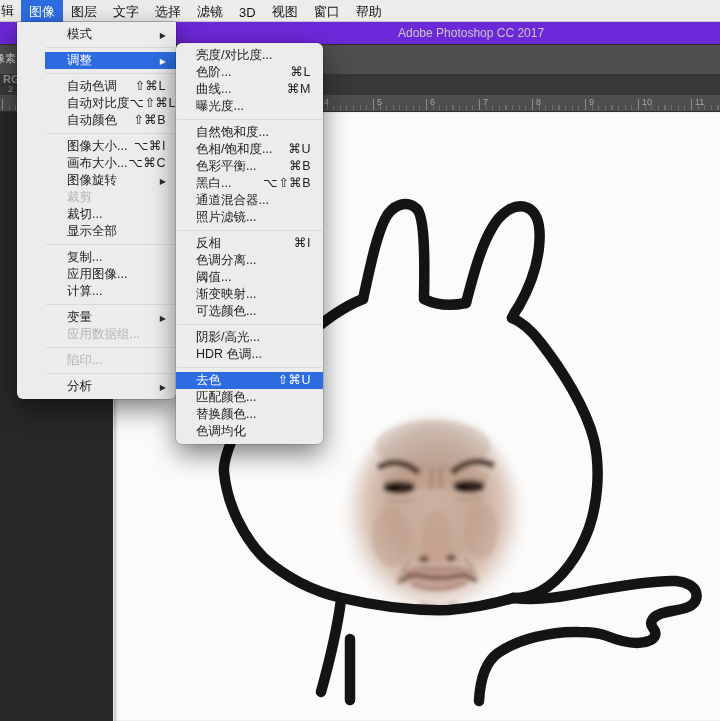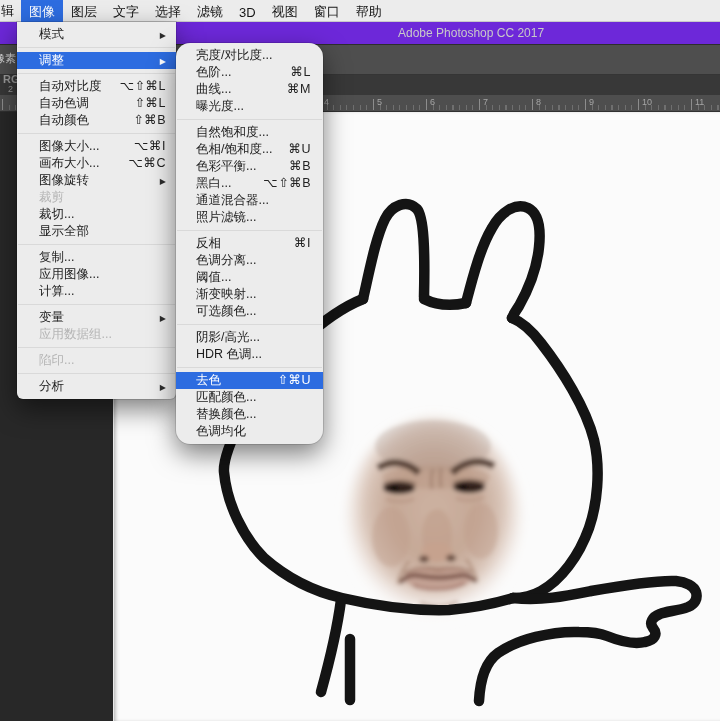--- a/index.html
+++ b/index.html
@@ -34,22 +34,22 @@
   .frag-tab{left:3px;top:73px;font-size:11px;font-weight:bold;color:#9a9a9a;}
   .frag-ruler{left:8px;top:84px;font-size:9px;color:#999;}
   
   .pasteboard{position:absolute;left:0;top:112px;width:113px;height:609px;background:#282828;z-index:1;}
   .canvas{position:absolute;left:113px;top:112px;right:0;bottom:0;background:#fbfbfb;
     border-left:1px solid #e9e9e9;box-shadow:inset 3px 0 4px -2px rgba(0,0,0,.35);z-index:1;}
   .drawing{position:absolute;left:0;top:0;width:720px;height:721px;z-index:2;pointer-events:none;}
   
   .menu{position:absolute;background:#ececec;box-shadow:0 10px 26px rgba(0,0,0,.5),0 0 0 1px rgba(0,0,0,.12);
     padding:4px 0;font-size:12.5px;color:#1c1c1c;box-sizing:border-box;}
-  .menu.main{left:17px;top:22px;width:159px;border-radius:0 0 6px 6px;z-index:40;}
-  .menu.sub{left:176px;top:43px;width:147px;border-radius:14px;z-index:41;}
+  .menu.main{left:17px;top:22px;width:159px;border-radius:0 0 6px 6px;z-index:40;padding-left:28px;}
+  .menu.sub{left:176px;top:43px;width:147px;border-radius:6px;z-index:41;}
   .menu-row{height:17px;line-height:17px;display:flex;align-items:center;padding:0 10px 0 22px;white-space:nowrap;}
   .menu.sub .menu-row{padding:0 12px 0 20px;}
   .menu-row .lab{flex:0 0 auto;}
   .menu-row .sc{margin-left:auto;color:#222;letter-spacing:.5px;}
   .menu-row .arr{margin-left:auto;font-size:8px;color:#2c2c2c;transform:translateY(.5px);}
   .menu-row.hl{background:var(--accent,#2d6ce0);color:#fff;}
   .menu-row.hl .sc,.menu-row.hl .arr{color:#fff;}
   .menu-row.dis{color:#b4b4b4;}
   .menu-sep{height:1px;background:#d9d9d9;margin:4px 1px;}
 </style>
@@ -159,26 +159,26 @@
         <span class="lab">模式</span>
         <span class="arr">▶</span>
       </div>
       <div class="menu-sep"></div>
       <div class="menu-row hl">
         <span class="lab">调整</span>
         <span class="arr">▶</span>
       </div>
       <div class="menu-sep"></div>
       <div class="menu-row">
+        <span class="lab">自动色调</span>
+        <span class="sc">⇧⌘L</span>
+      </div>
+      <div class="menu-row">
         <span class="lab">自动对比度</span>
         <span class="sc">⌥⇧⌘L</span>
-      </div>
-      <div class="menu-row">
-        <span class="lab">自动色调</span>
-        <span class="sc">⇧⌘L</span>
       </div>
       <div class="menu-row">
         <span class="lab">自动颜色</span>
         <span class="sc">⇧⌘B</span>
       </div>
       <div class="menu-sep"></div>
       <div class="menu-row">
         <span class="lab">图像大小...</span>
         <span class="sc">⌥⌘I</span>
       </div>

